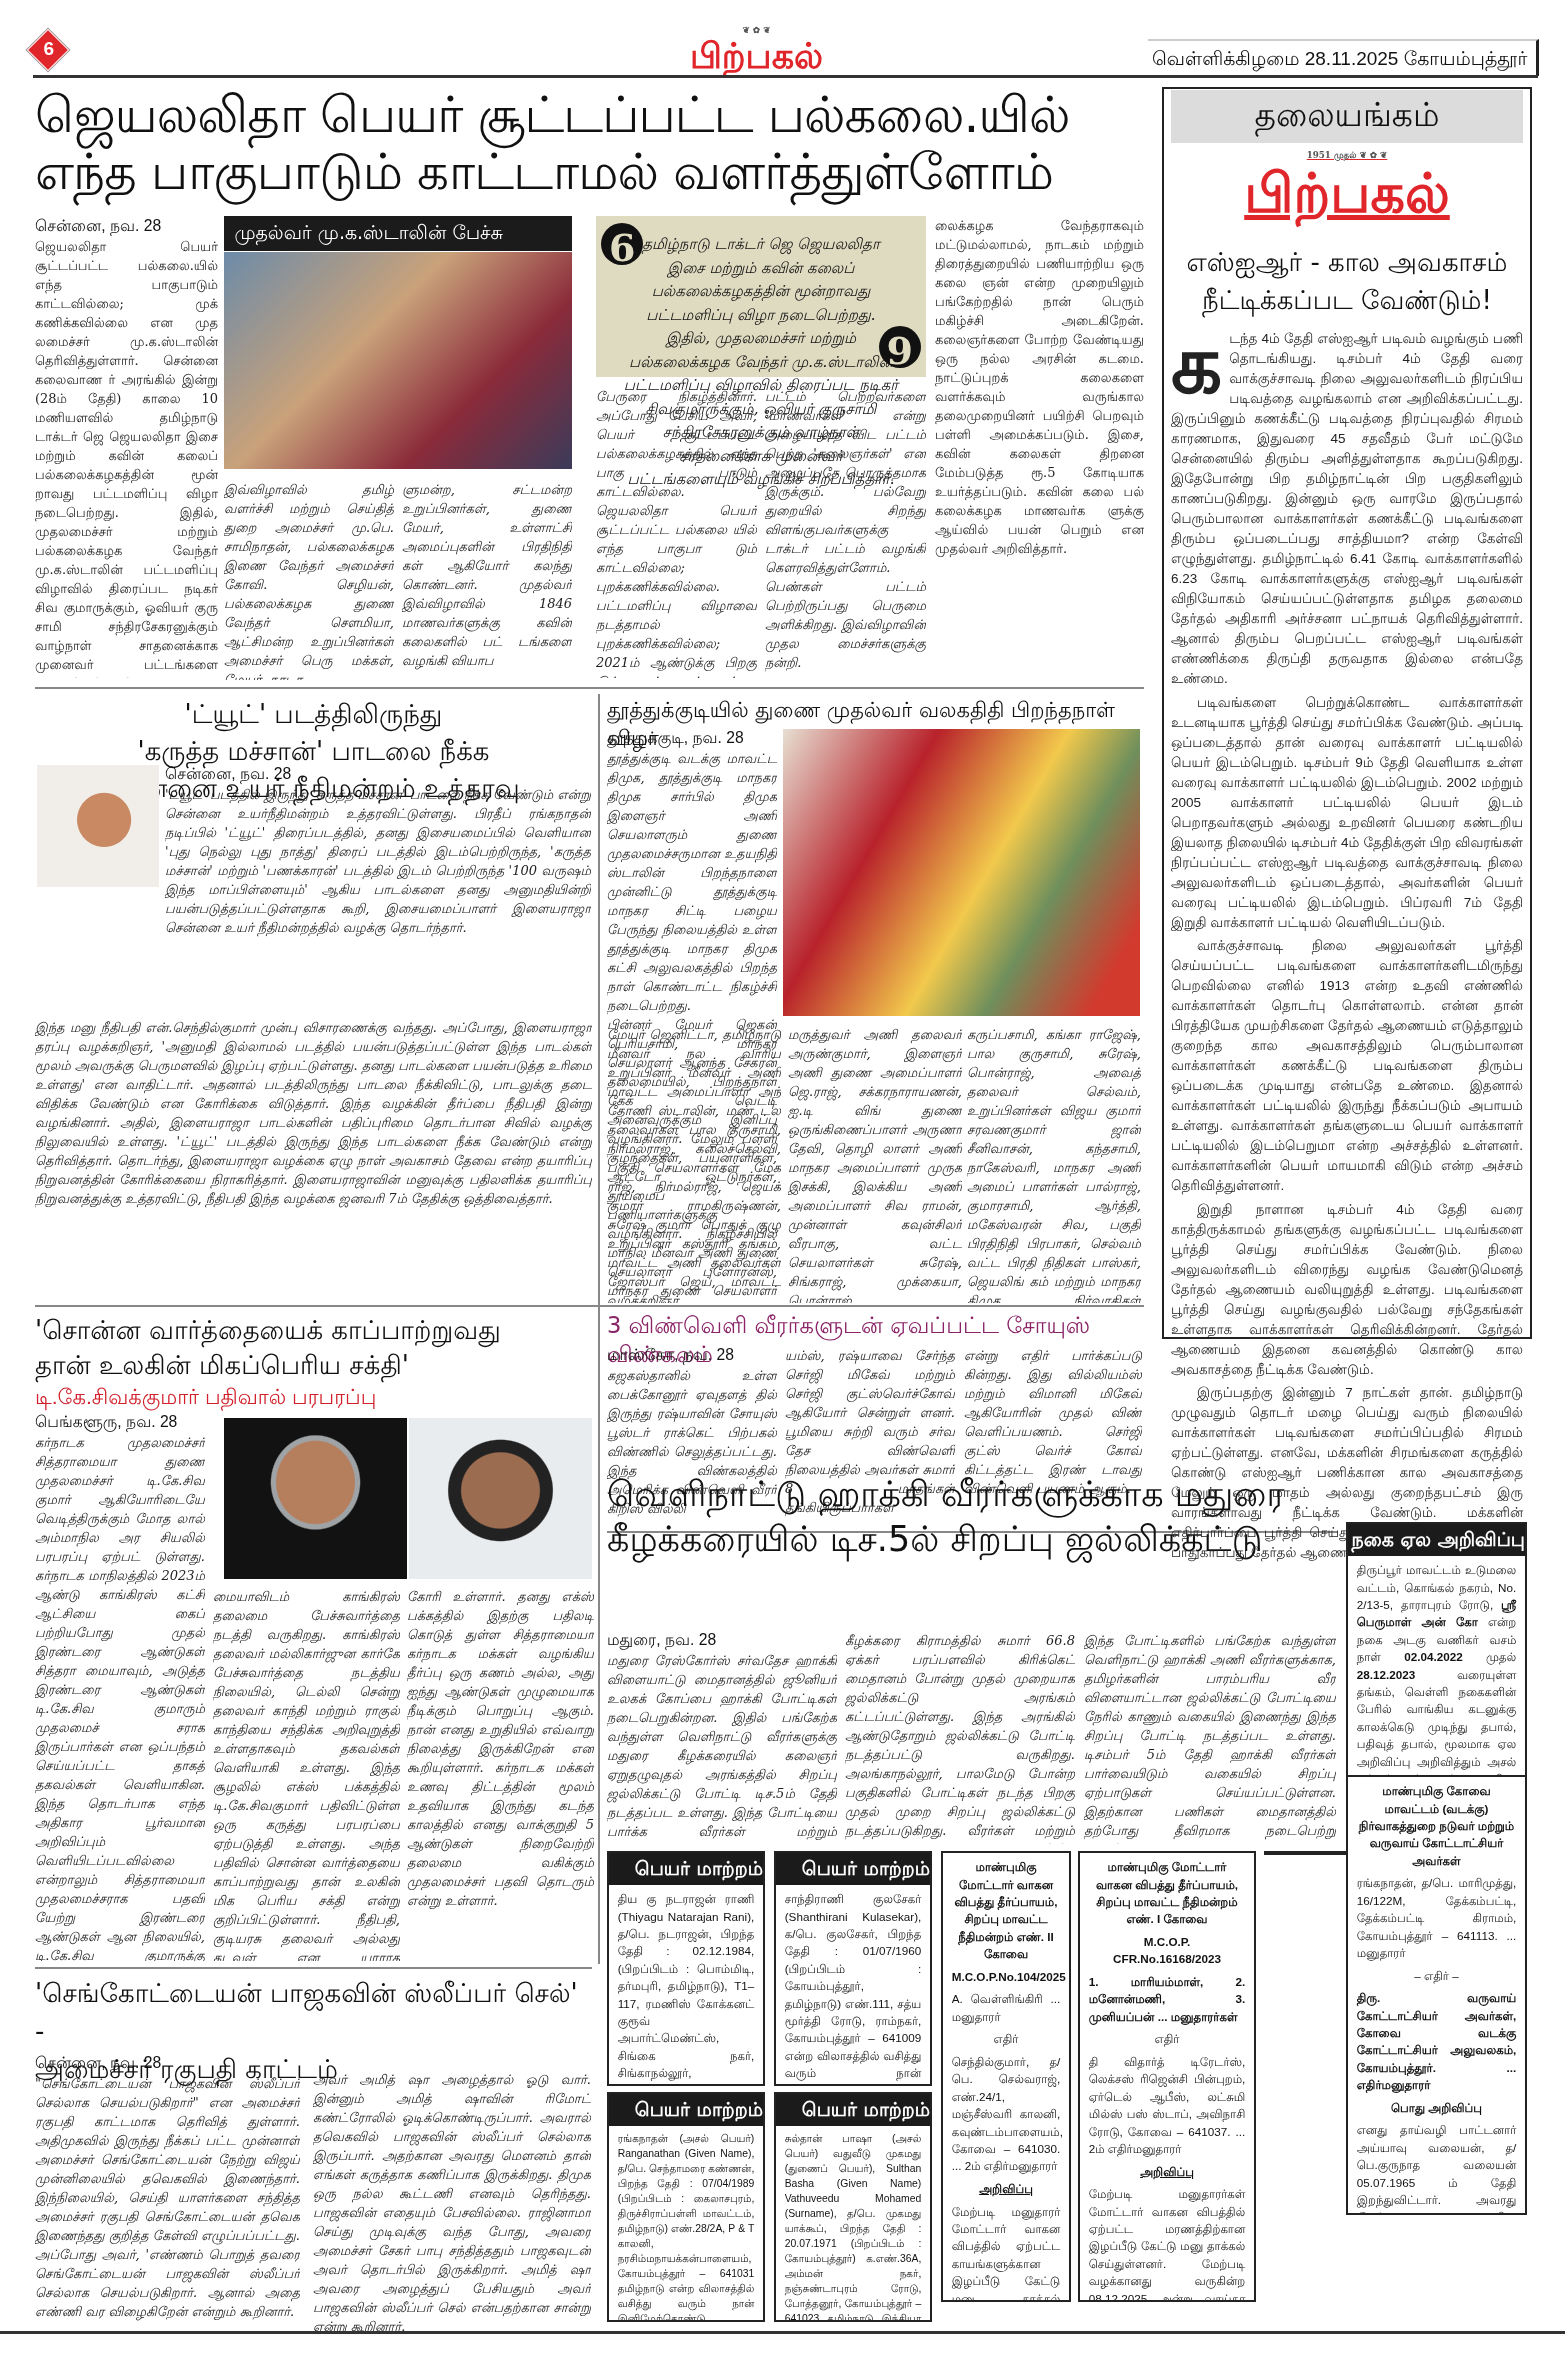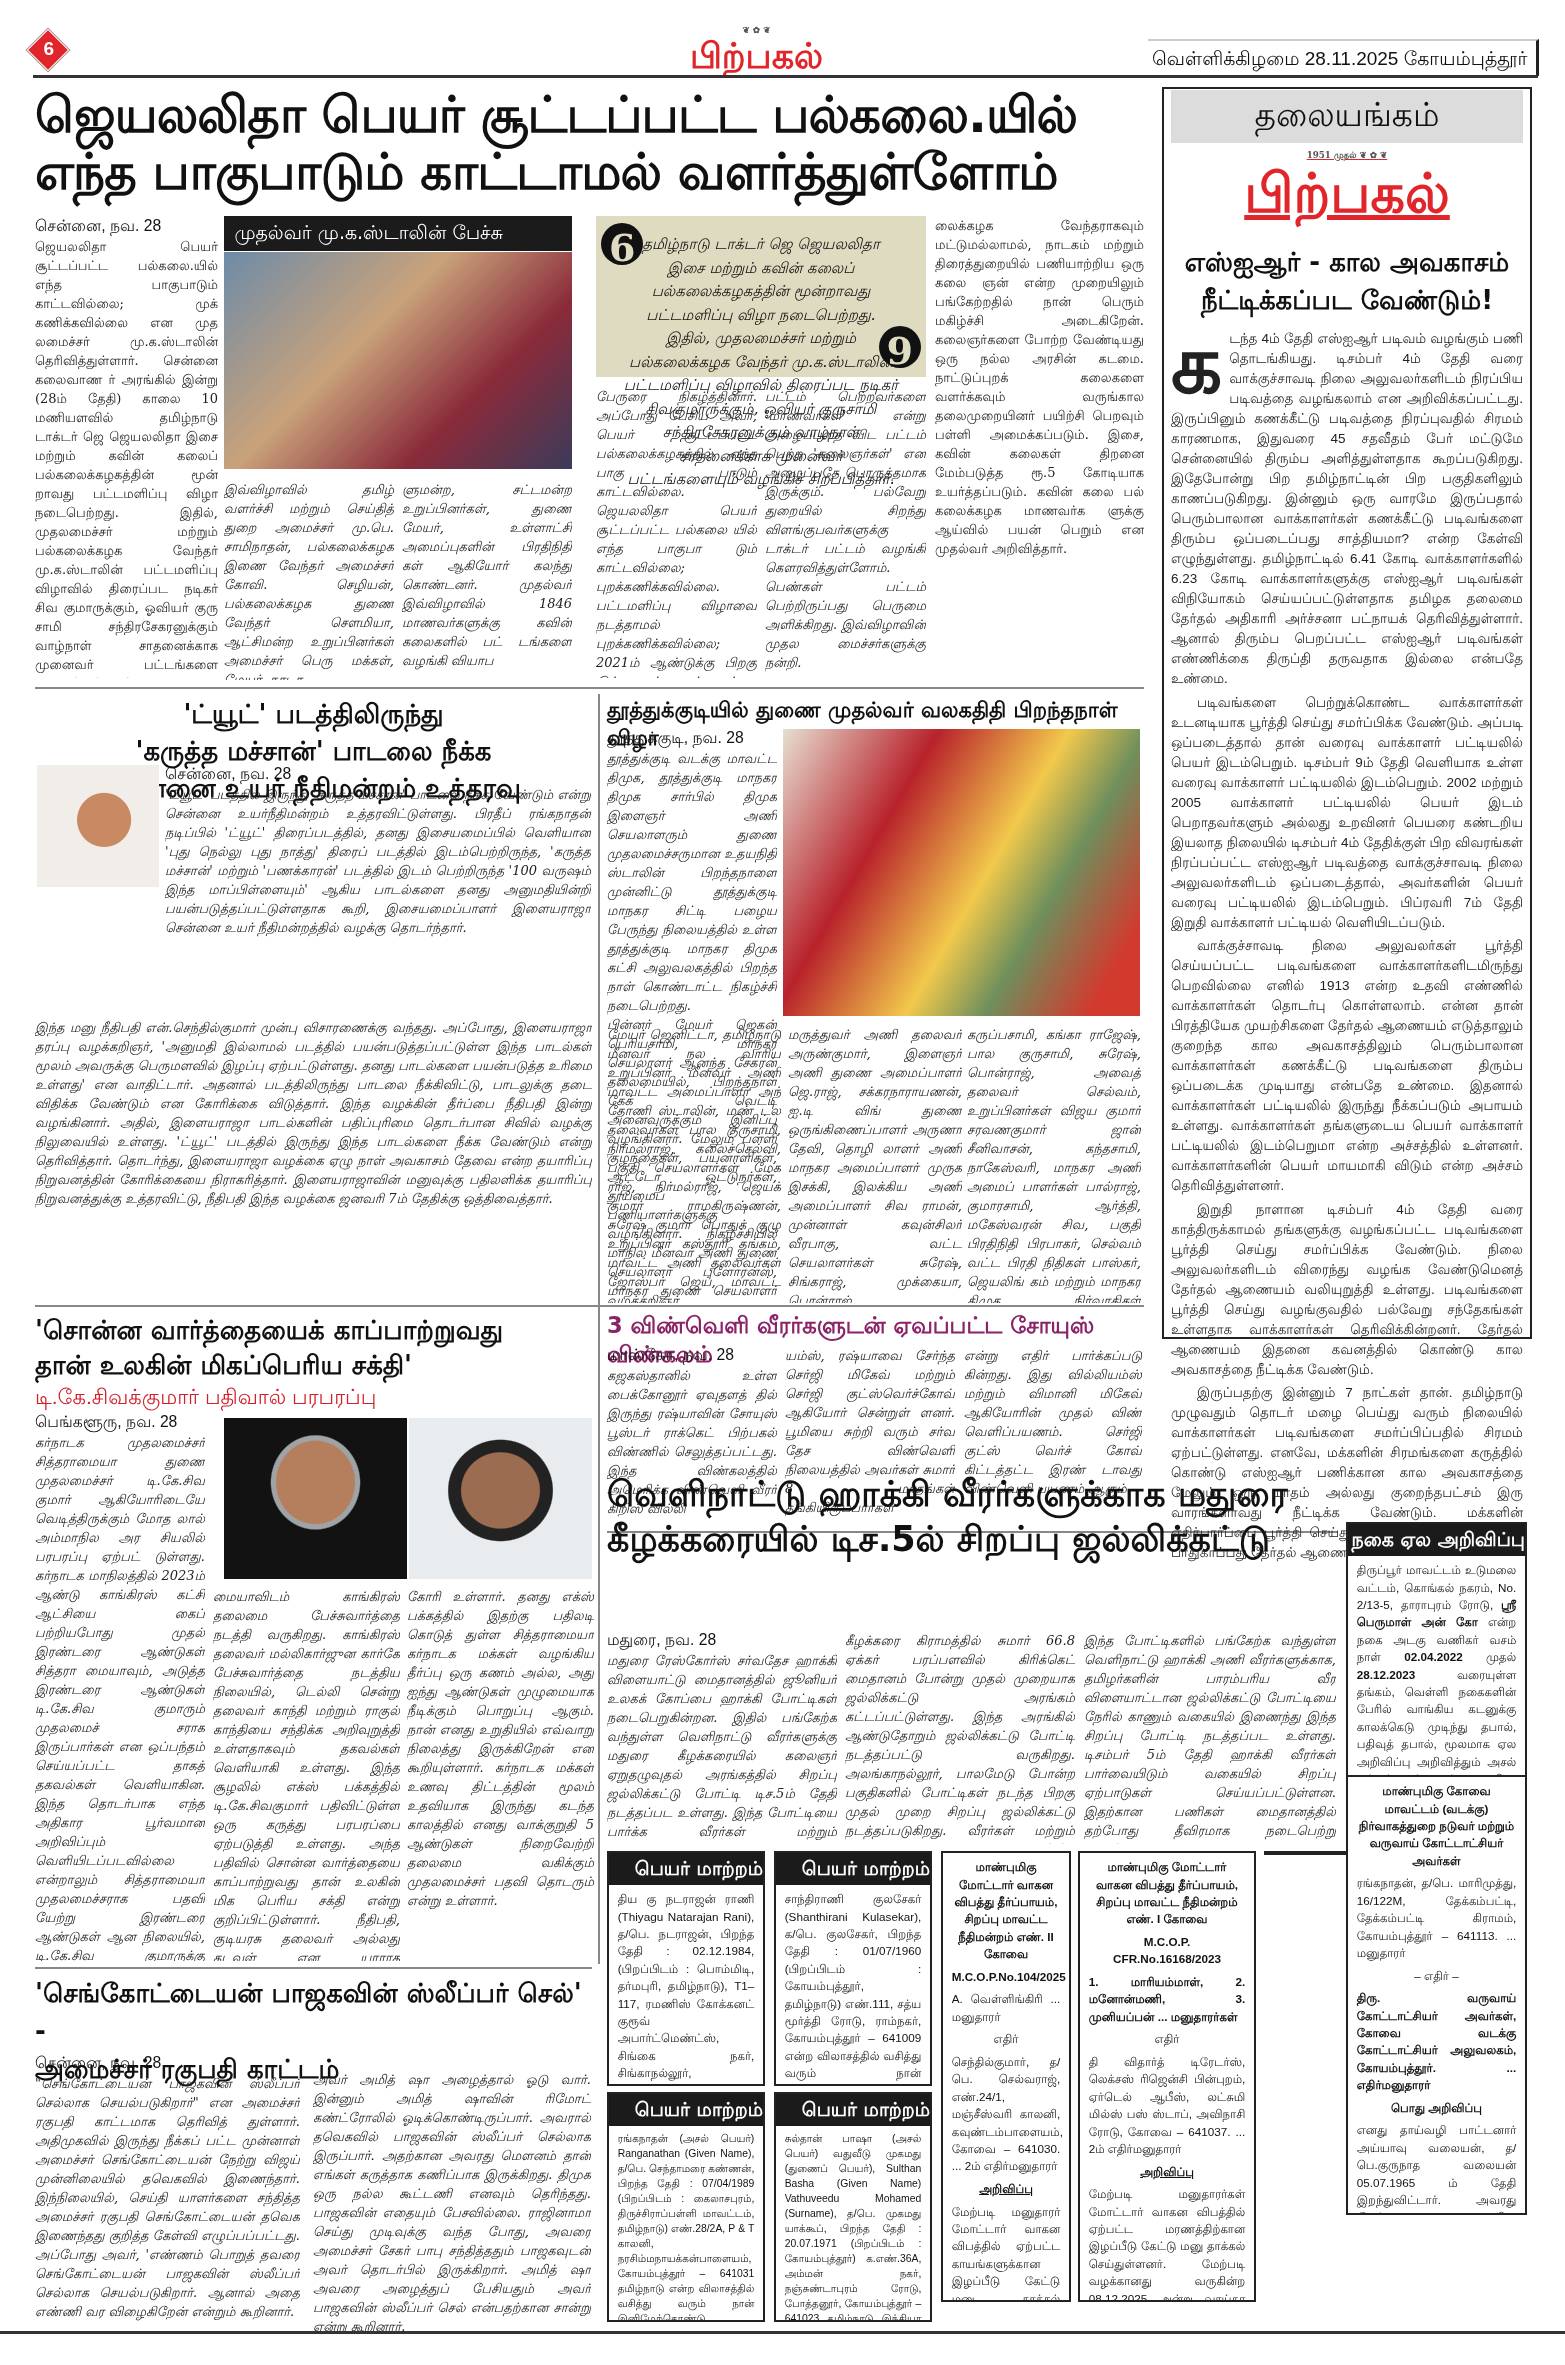--- a/index.html
+++ b/index.html
@@ -7,21 +7,21 @@
   body { font-family: "DejaVu Sans", "Liberation Sans", sans-serif; color: #111; position: relative; }
   .abs { position: absolute; }
   .masthead { left: 0; top: 0; width: 1565px; height: 83px; }
   .page-num { left: 33px; top: 35px; width: 30px; height: 30px; background: #e0262b; transform: rotate(45deg); border: 1.7px solid #fff; box-shadow: 0 0 0 0.9px #999; }
   .page-num span { display: block; transform: rotate(-45deg); color: #fff; font: bold 19px "Liberation Sans", sans-serif; text-align: center; line-height: 26px; }
   .mast-logo { left: 661px; top: 26px; width: 191px; text-align: center; color: #e0262b; font: bold 35px "DejaVu Serif", serif; }
   .mast-logo .orn { display: block; color: #555; font-size: 8.7px; line-height: 8.7px; }
   .mast-date { left: 1148px; top: 39px; width: 391px; height: 37px; border-top: 2.6px solid #ccc; border-right: 3.5px solid #222; font: 19px "Liberation Sans", sans-serif; text-align: right; padding: 7px 8.7px 0 0; }
   .mast-rule { left: 33px; top: 75px; width: 1505px; height: 2.6px; background: #333; }
 
-  h1, h2, h3 { font-family: "DejaVu Sans", sans-serif; font-weight: bold; }
+  h1, h2, h3 { font-family: "DejaVu Sans", sans-serif; font-weight: normal; }
   .h-main { left: 35px; top: 87px; width: 1105px; font-size: 50px; line-height: 57px; letter-spacing: -0.9px; }
   .body-text { font-family: "DejaVu Serif", serif; font-size: 13px; line-height: 19px; text-align: justify; color: #222; }
   .italic { font-style: italic; }
   .dateline { font-family: "Liberation Sans", sans-serif; font-size: 15.7px; }
   .col { overflow: hidden; }
   .vrule { width: 1.7px; background: #888; }
   .hrule { height: 1.7px; background: #888; }
 
   .caption-bar { background: #1b1b1b; color: #fff; font-size: 19px; padding: 5.2px 10.4px; white-space: nowrap; }
   .photo { background: linear-gradient(135deg, #6d8ba8 0%, #c9a27a 40%, #8a2b3a 70%, #3b3b5a 100%); }

